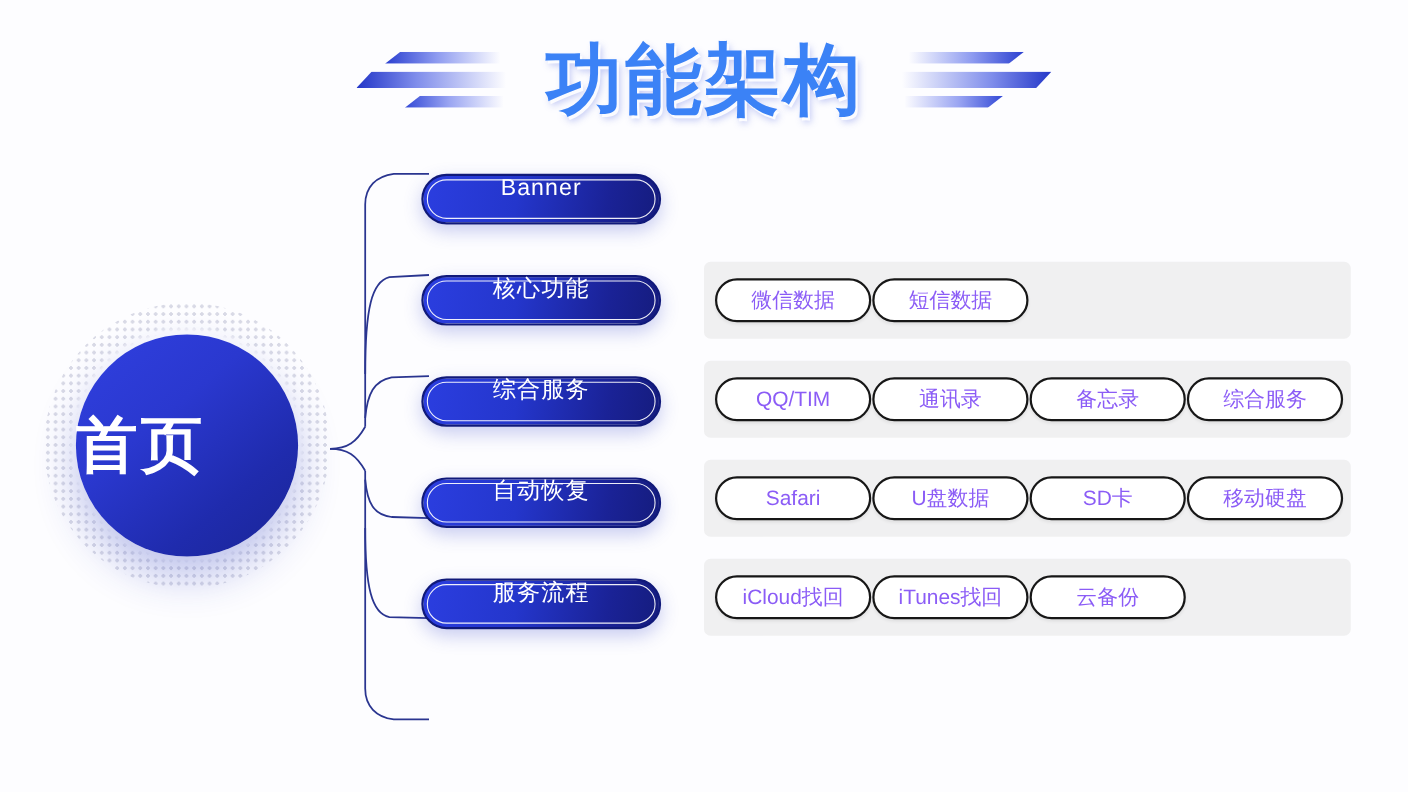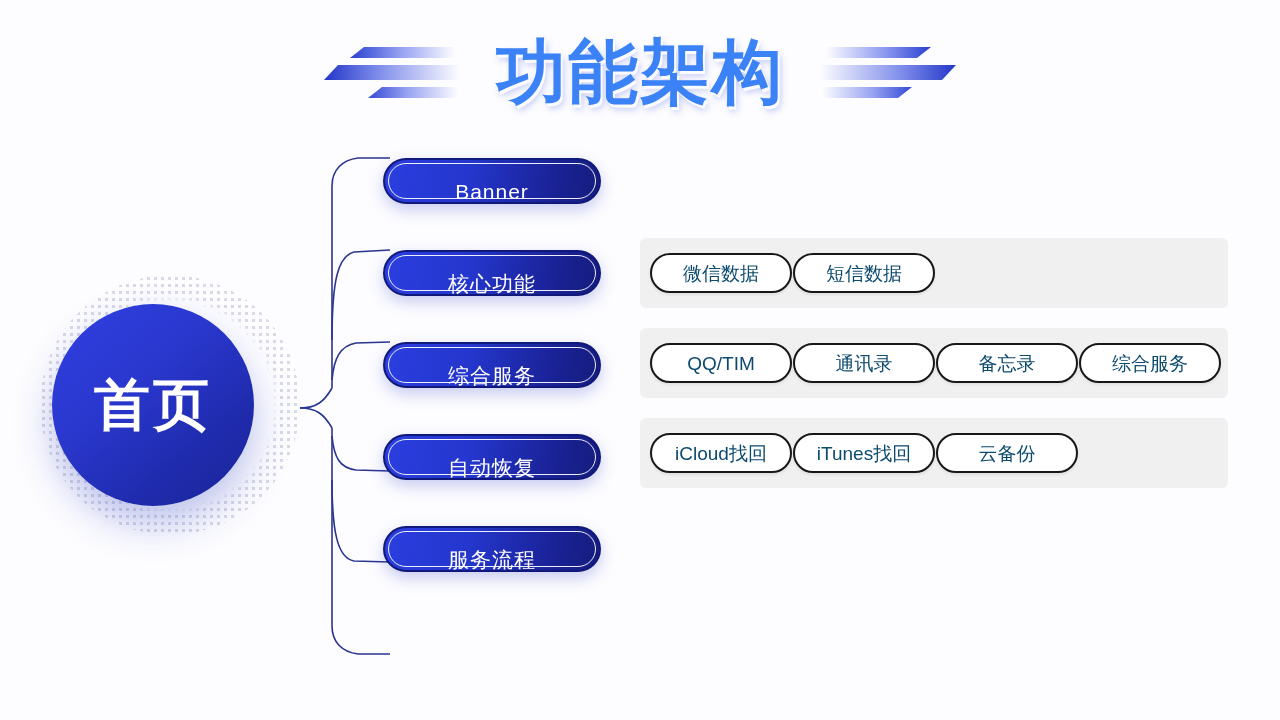--- a/index.html
+++ b/index.html
@@ -78,28 +78,28 @@
     left: 0; top: 0;
     width: 260px; height: 260px;
     border-radius: 50%;
     background-image: radial-gradient(#d9dae6 1.5px, rgba(0,0,0,0) 1.6px);
     background-size: 7px 7px;
     -webkit-mask-image: radial-gradient(circle at 50% 50%, rgba(0,0,0,0) 56%, #000 60%, #000 92%, rgba(0,0,0,0) 100%);
     mask-image: radial-gradient(circle at 50% 50%, rgba(0,0,0,0) 56%, #000 60%, #000 92%, rgba(0,0,0,0) 100%);
   }
   .hub-circle {
     position: absolute;
-    left: 12px; top: 29px;
+    left: 29px; top: 29px;
     width: 202px; height: 202px;
     border-radius: 50%;
     background: linear-gradient(140deg, #3040e0 0%, #2a38cf 38%, #1f2bad 72%, #1a2596 100%);
     box-shadow: 0 18px 38px rgba(40,55,190,0.30);
     display: flex;
     align-items: center;
-    justify-content: center;
+    justify-content: flex-start;
   }
   .hub-label {
     color: #ffffff;
     font-size: 56px;
     font-weight: 700;
     letter-spacing: 3px;
     line-height: 1;
   }
 
   
@@ -118,21 +118,21 @@
   .pill {
     position: relative;
     width: 218px;
     height: 46px;
     margin-bottom: 46px;
     border-radius: 23px;
     background: linear-gradient(100deg, #2b3ee0 0%, #2436cc 40%, #1a2296 78%, #151c7e 100%);
     border: 2px solid #10197a;
     box-sizing: border-box;
     display: flex;
-    align-items: flex-end;
+    align-items: flex-start;
     justify-content: center;
     box-shadow: 0 6px 16px rgba(60,75,200,0.28);
   }
   .pill::after {
     content: "";
     position: absolute;
     left: 3px; top: 3px; right: 3px; bottom: 3px;
     border-radius: 20px;
     border: 1.5px solid rgba(255,255,255,0.92);
     pointer-events: none;
@@ -171,21 +171,21 @@
     border-radius: 20px;
     display: flex;
     align-items: center;
     justify-content: center;
     margin-right: 1px;
     box-sizing: border-box;
     box-shadow: 0 2px 3px rgba(0,0,0,0.07);
   }
   .chip-label {
     font-size: 19px;
-    color: #0c4a6e;
+    color: #8b5cf6;
     line-height: 1;
     white-space: nowrap;
   }
 </style>
 </head>
 <body>
 
 <div class="title-bar">
   <div class="deco deco-left">
     <div class="bar b1"></div>
@@ -264,23 +264,37 @@
       <span class="chip-label">通讯录</span>
     </div>
     <div class="chip">
       <span class="chip-label">备忘录</span>
     </div>
     <div class="chip">
       <span class="chip-label">综合服务</span>
     </div>
   </div>
 
-
   <div class="panel">
     <div class="chip">
+      <span class="chip-label">Safari</span>
+    </div>
+    <div class="chip">
+      <span class="chip-label">U盘数据</span>
+    </div>
+    <div class="chip">
+      <span class="chip-label">SD卡</span>
+    </div>
+    <div class="chip">
+      <span class="chip-label">移动硬盘</span>
+    </div>
+  </div>
+
+  <div class="panel">
+    <div class="chip">
       <span class="chip-label">iCloud找回</span>
     </div>
     <div class="chip">
       <span class="chip-label">iTunes找回</span>
     </div>
     <div class="chip">
       <span class="chip-label">云备份</span>
     </div>
   </div>
 

